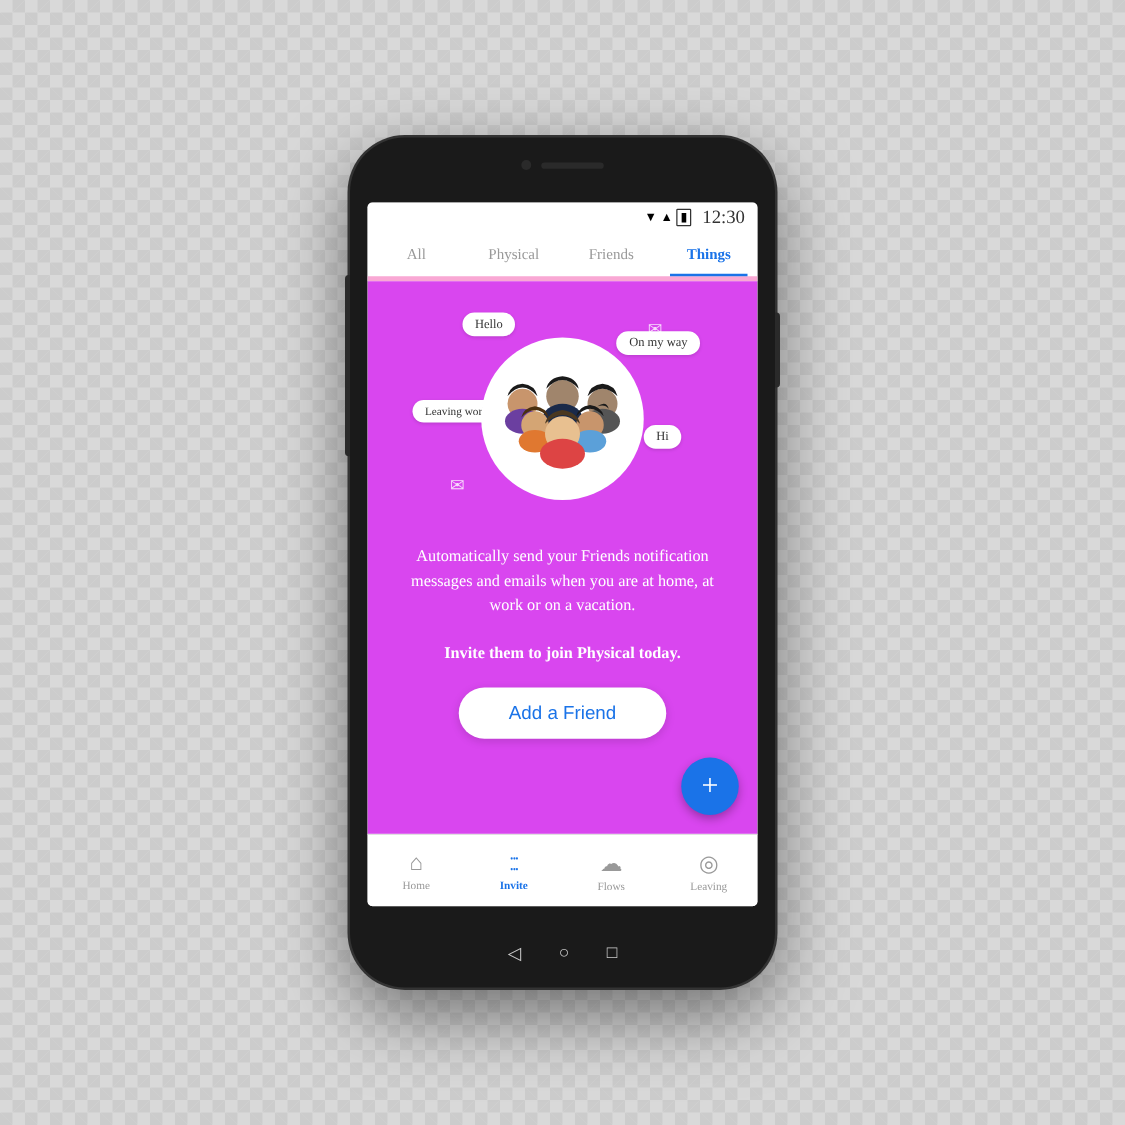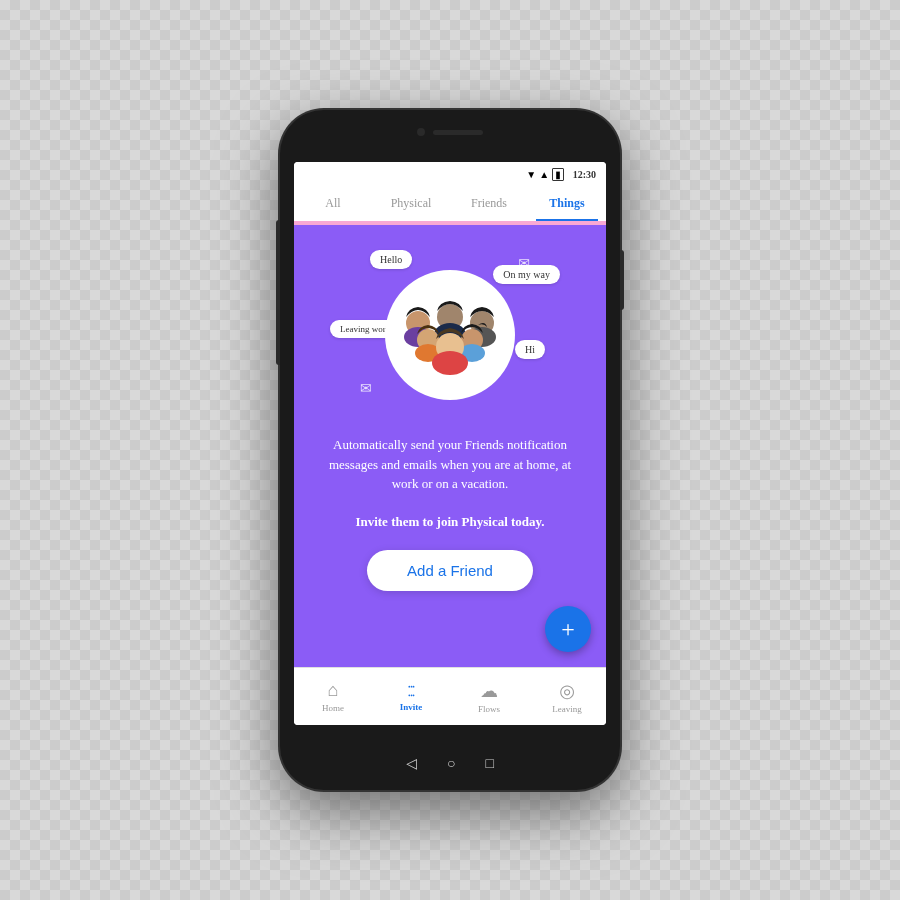--- a/index.html
+++ b/index.html
@@ -82,22 +82,22 @@
       background: white;
       height: 24px;
       display: flex;
       align-items: center;
       justify-content: flex-end;
       padding: 0 10px;
       flex-shrink: 0;
     }
 
     .status-bar .time {
-      font-size: 10px;
-      font-weight: bold;
+      font-size: 15px;
+      font-weight: normal;
       color: #333;
       margin-left: 6px;
     }
 
     .status-icons {
       display: flex;
       align-items: center;
       gap: 3px;
     }
 
@@ -130,21 +130,21 @@
       bottom: 0;
       left: 10%;
       right: 10%;
       height: 2px;
       background: #1a73e8;
     }
 
     
     .main-content {
       flex: 1;
-      background: #8b5cf6;
+      background: #d946ef;
       display: flex;
       flex-direction: column;
       align-items: center;
       padding: 20px 20px 10px;
       position: relative;
       overflow: hidden;
     }
 
     
     .friends-illustration {

